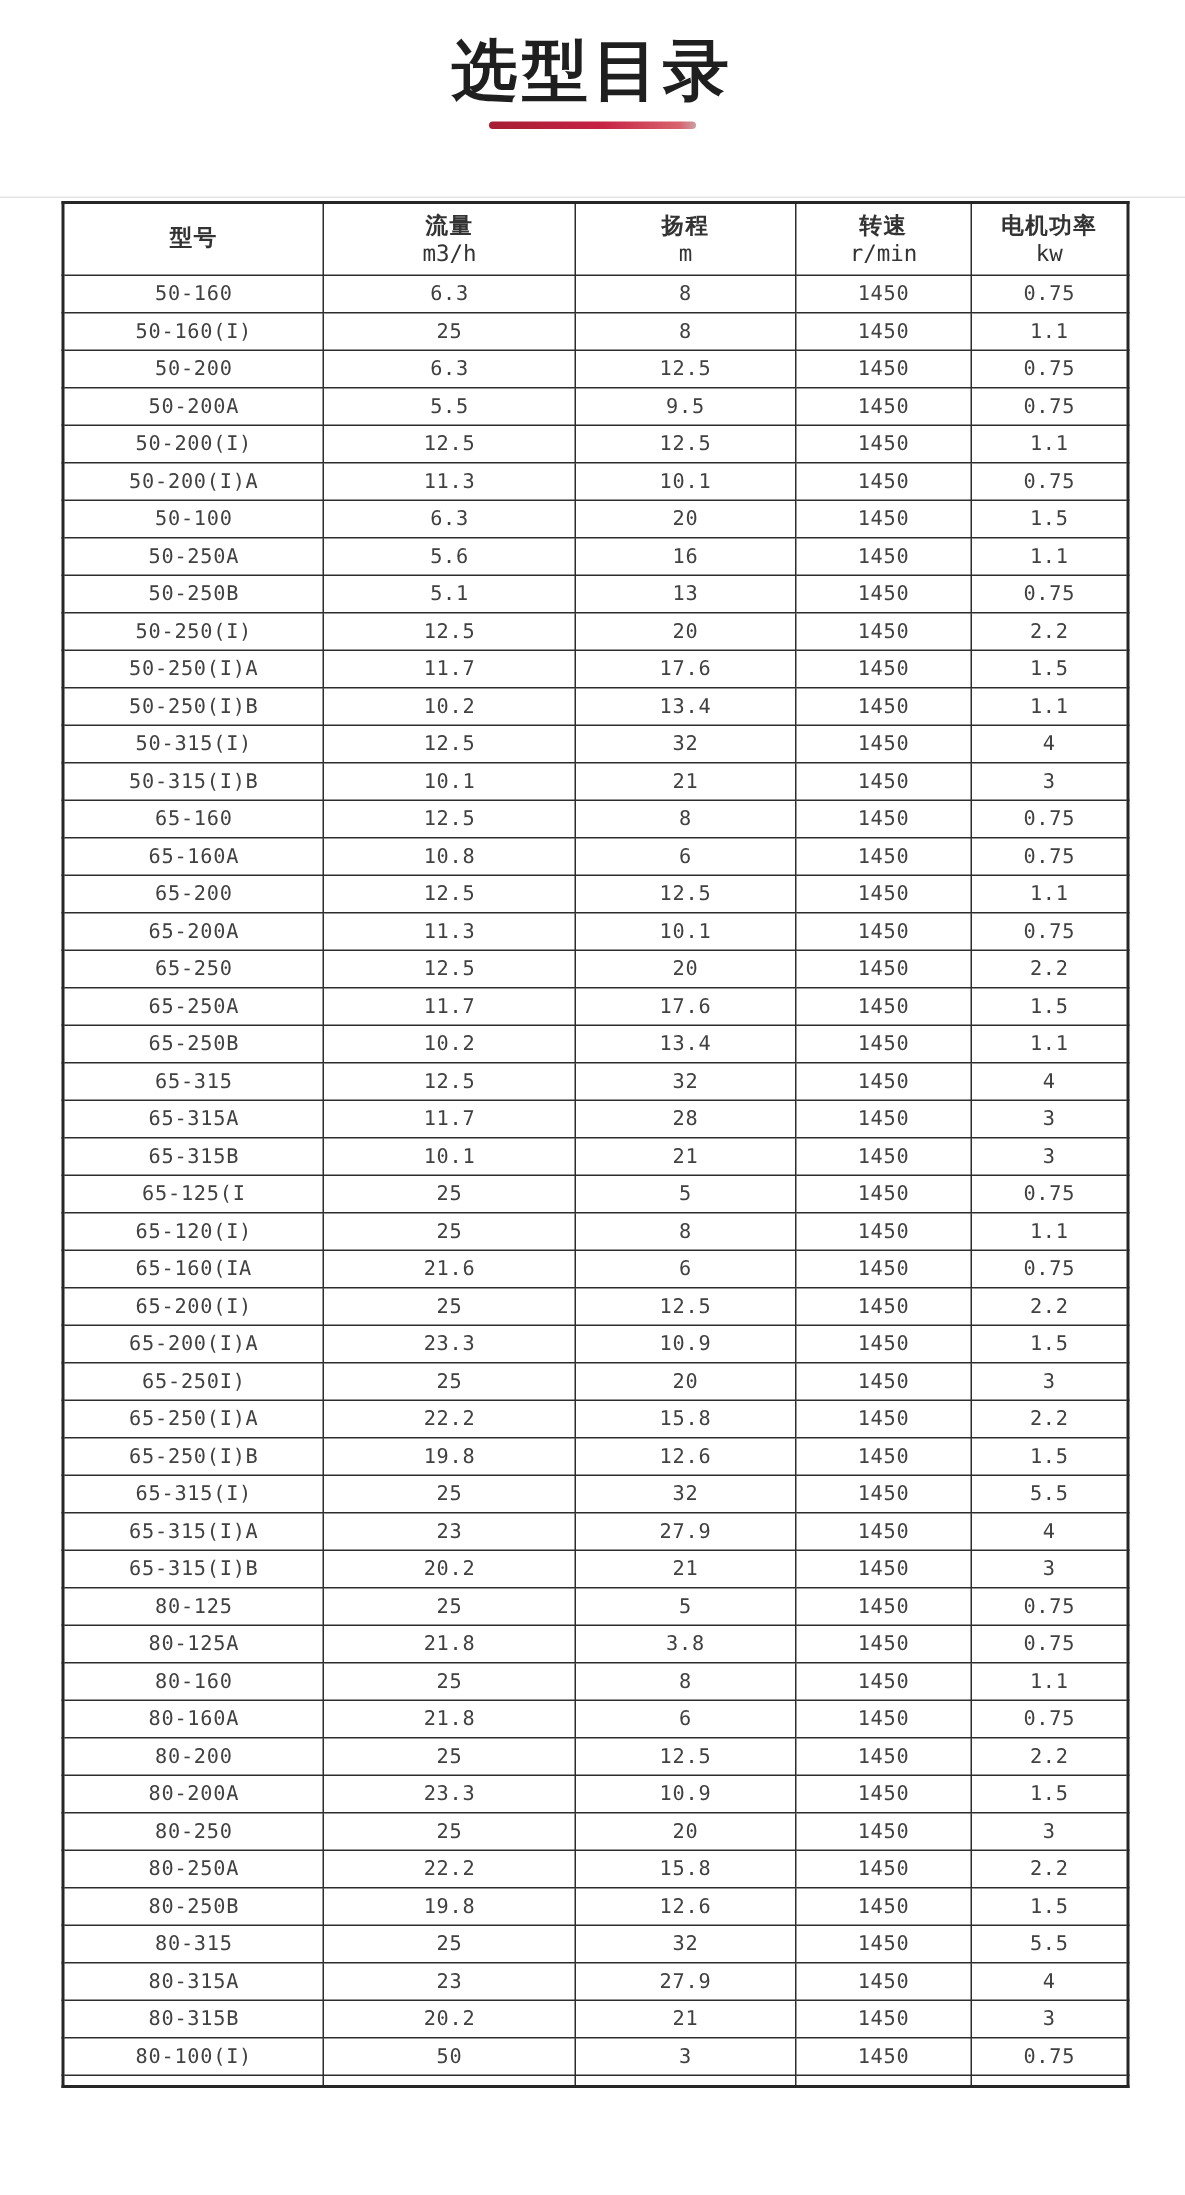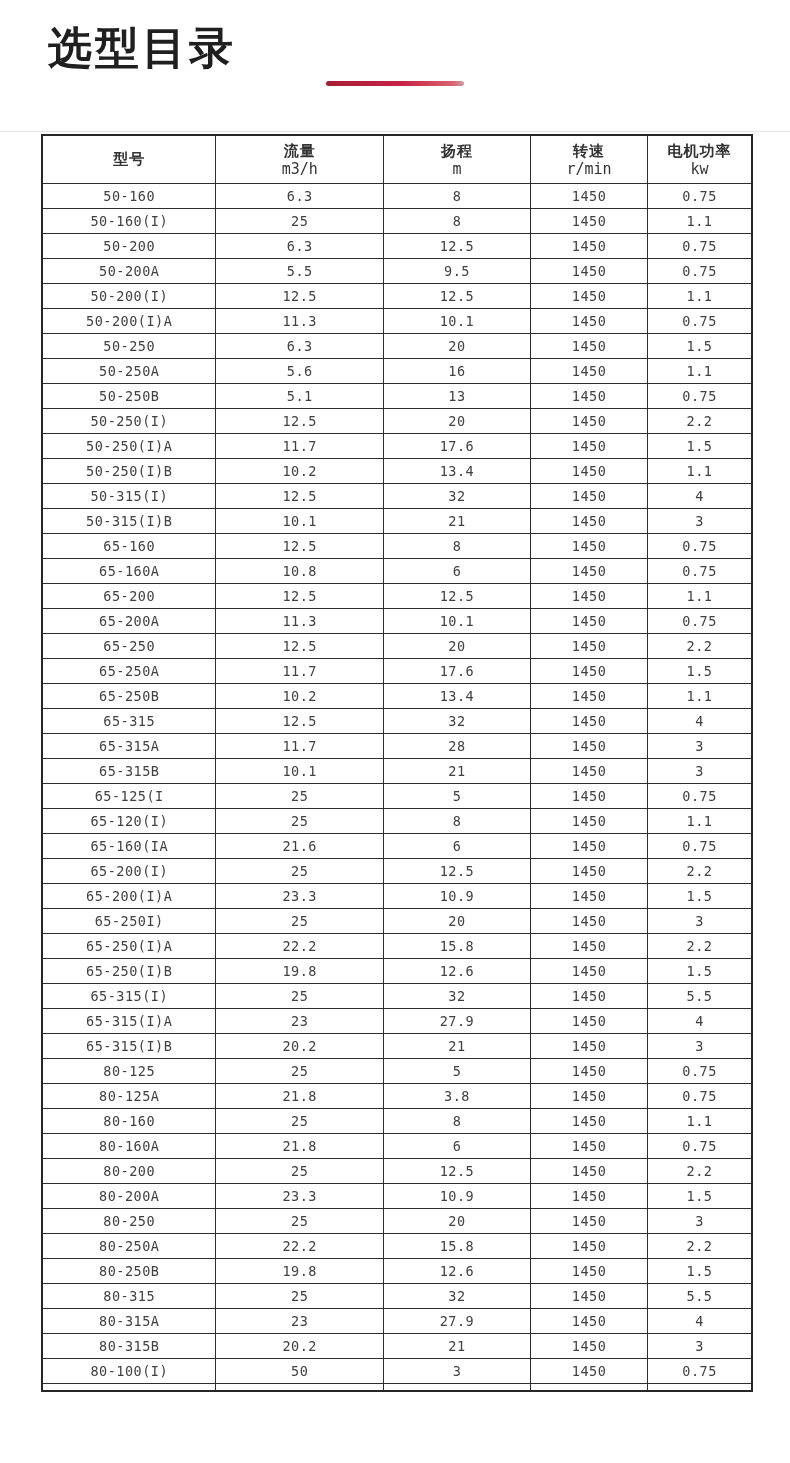--- a/index.html
+++ b/index.html
@@ -6,26 +6,26 @@
   html, body {
     width: 790px; height: 1463px;
     background: #ffffff;
     overflow: hidden;
     font-family: "Liberation Sans", sans-serif;
   }
   .page { position: relative; width: 790px; height: 1463px; }
 
   .title {
     padding-top: 20px;
+    text-align: center;
     font-size: 44px;
     line-height: 56px;
     font-weight: 900;
     letter-spacing: 3px;
     color: #1f1f1f;
-    padding-left: 48px;
   }
   .title-underline {
     width: 138px; height: 5px;
     margin: 5px auto 0 auto;
     border-radius: 3px;
     background: linear-gradient(to right, #a61e33, #c72345 55%, #d8636e 92%, #caa0a2);
   }
 
   .top-hairline {
     position: absolute;
@@ -171,21 +171,21 @@
             <td data-name="table-cell">1.1</td>
           </tr>
           <tr data-name="table-row">
             <td data-name="table-cell">50-200(I)A</td>
             <td data-name="table-cell">11.3</td>
             <td data-name="table-cell">10.1</td>
             <td data-name="table-cell">1450</td>
             <td data-name="table-cell">0.75</td>
           </tr>
           <tr data-name="table-row">
-            <td data-name="table-cell">50-250</td>
+            <td data-name="table-cell">50-100</td>
             <td data-name="table-cell">6.3</td>
             <td data-name="table-cell">20</td>
             <td data-name="table-cell">1450</td>
             <td data-name="table-cell">1.5</td>
           </tr>
           <tr data-name="table-row">
             <td data-name="table-cell">50-250A</td>
             <td data-name="table-cell">5.6</td>
             <td data-name="table-cell">16</td>
             <td data-name="table-cell">1450</td>

